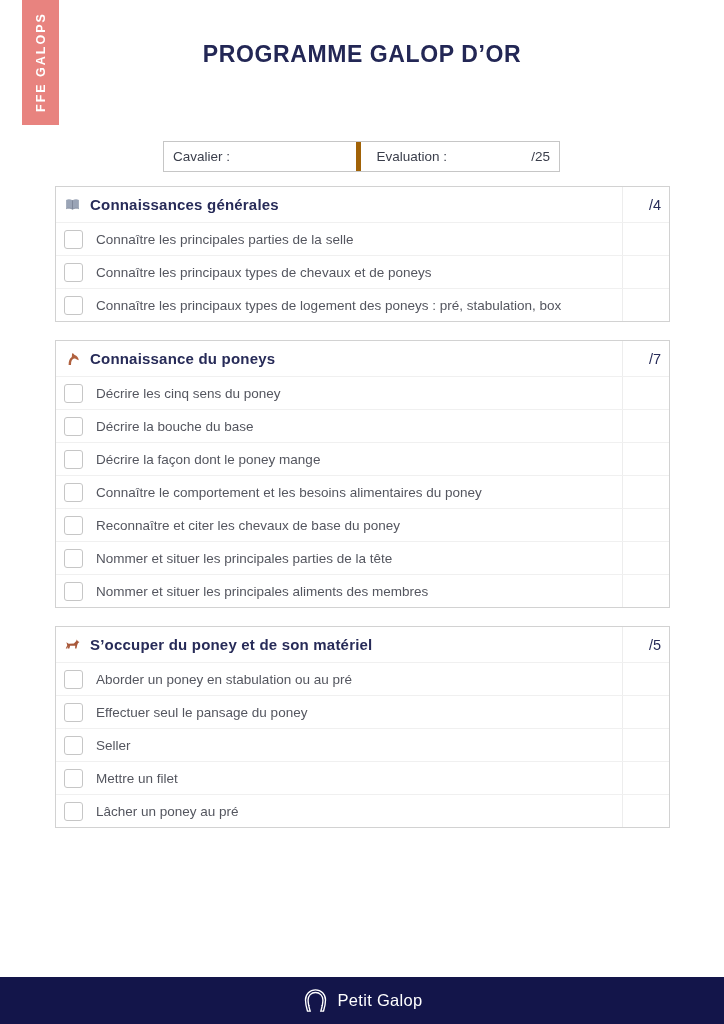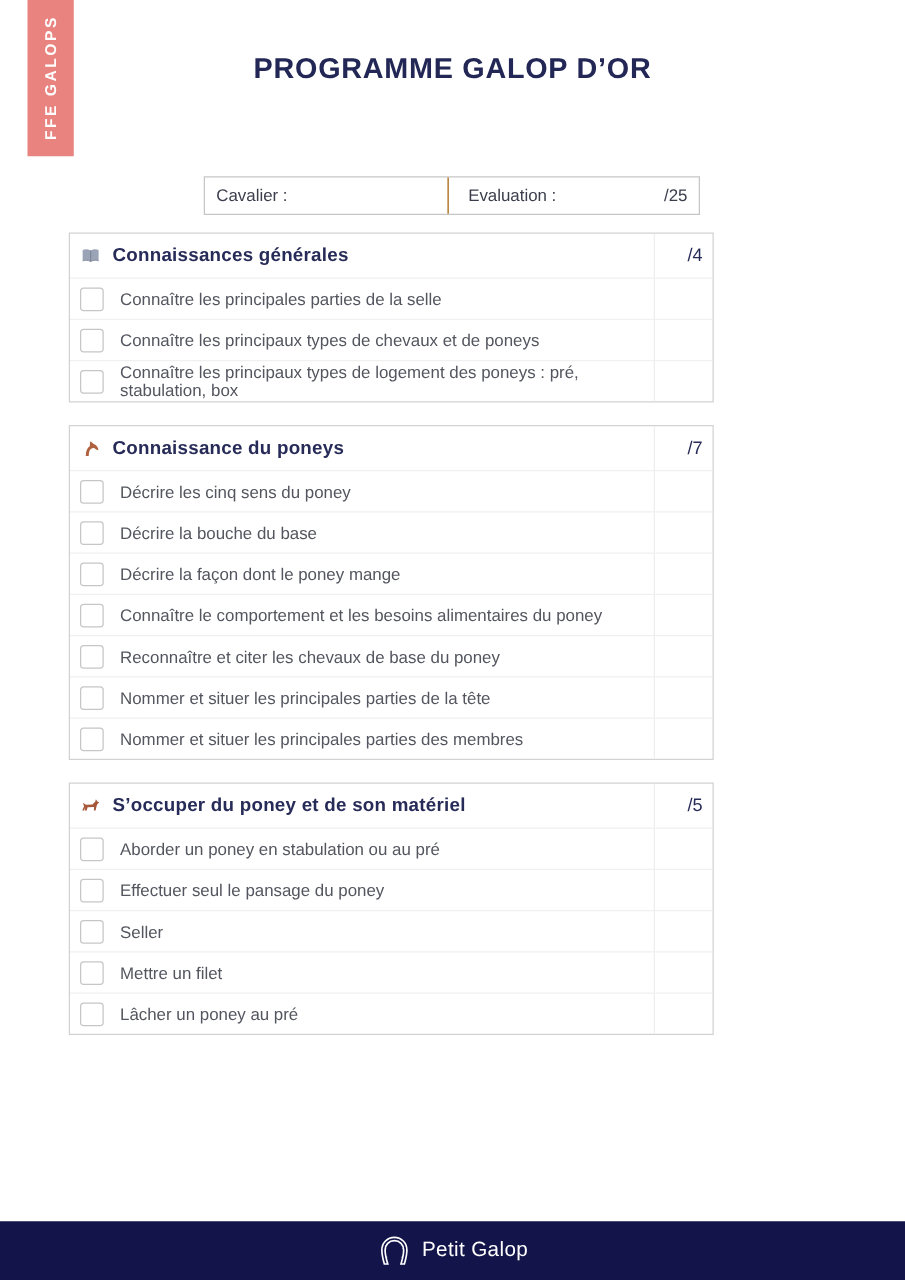--- a/index.html
+++ b/index.html
@@ -22,24 +22,24 @@
     color:#232755; letter-spacing:0.6px;
   }
 
   
   .info-table {
     position:absolute; left:163px; top:141px; width:397px; height:31px;
     display:flex; border:1px solid #c6c6c6; box-sizing:border-box;
     font-size:13.5px; color:#3a3e4b; background:#fff;
   }
   .info-cell { flex:1; display:flex; align-items:center; padding:0 9px; }
-  .info-cell.eval { border-left:1px solid #a16207; justify-content:space-between;padding-left:16px; }
-
-  
-  #sections { position:absolute; left:55px; top:186px; width:516px; }
+  .info-cell.eval { border-left:5px solid #a16207; justify-content:space-between;padding-left:16px; }
+
+  
+  #sections { position:absolute; left:55px; top:186px; width:615px; }
   .section { border:1px solid #d2d2d2; margin-bottom:18px; box-sizing:border-box; background:#fff; }
   .sec-header { display:flex; align-items:center; height:35px; }
   .sec-icon { margin-left:8px; width:17px; height:17px; display:inline-flex; align-items:center; justify-content:center; flex:none; }
   .sec-icon svg { width:17px; height:17px; }
   .sec-title { margin-left:9px; flex:1; font-size:15px; font-weight:600; color:#272b58; letter-spacing:0.2px; }
   .score-col {
     width:47px; align-self:stretch; border-left:1px solid #ededed;
     display:flex; align-items:center; justify-content:flex-end;
     padding-right:8px; box-sizing:border-box; flex:none;
   }
@@ -159,21 +159,21 @@
   </div>
 
   <div class="row">
     <span class="checkbox"></span>
     <span class="row-label">Nommer et situer les principales parties de la tête</span>
     <span class="score-col"></span>
   </div>
 
   <div class="row">
     <span class="checkbox"></span>
-    <span class="row-label">Nommer et situer les principales parties des membres</span>
+    <span class="row-label">Nommer et situer les principales aliments des membres</span>
     <span class="score-col"></span>
   </div>
 </div>
   </section>
 
   <section class="section">
     <div class="sec-header">
       <span class="sec-icon">
             <svg viewBox="0 0 24 24">
               <path d="M2.5 17.5 L4.6 13 L3.4 8.8 L6.6 11 L14 10.6 L17.3 7.2 L17.9 4.8 L19.6 7.4 L21.8 8.5 L19.7 10.1 L18.7 12.6 L17.6 17.5 L15.6 17.5 L15.9 13.6 L8.6 13.7 L7.6 17.5 L5.5 17.5 L5.9 14.2 L4.6 17.5 Z" fill="#a8583a"></path>

